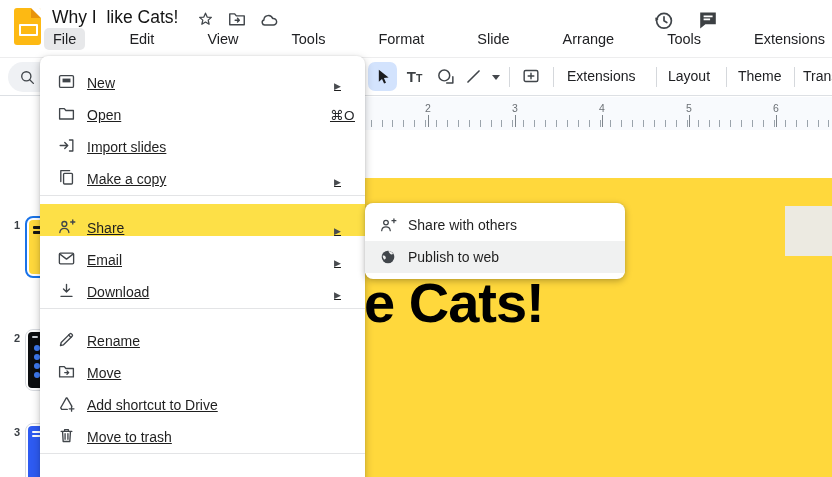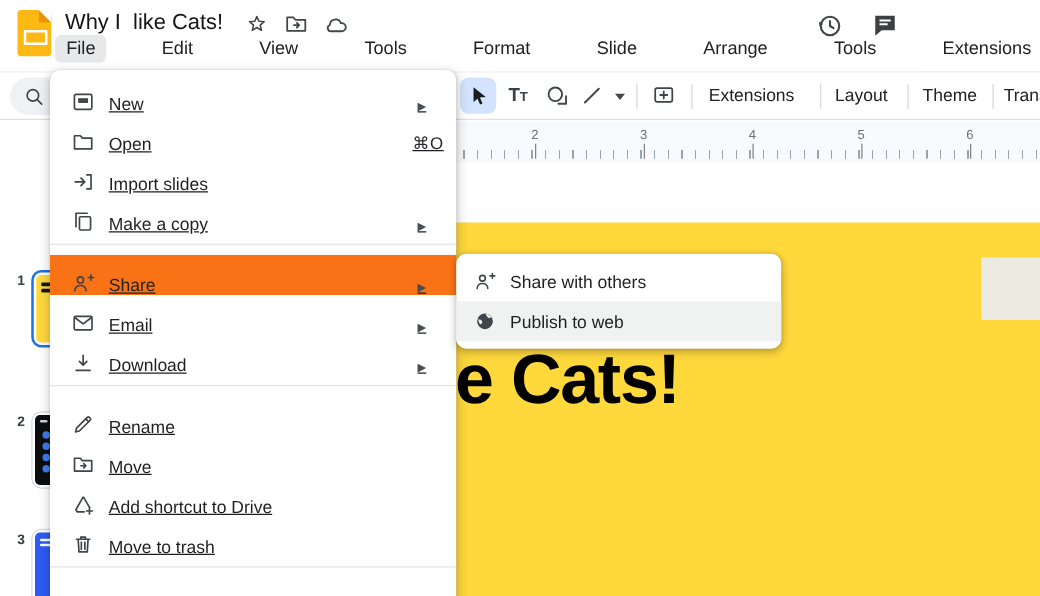--- a/index.html
+++ b/index.html
@@ -62,21 +62,21 @@
   .tin.c2{background:#0c0d0f;}
   .tin.c3{background:#2e5bf2;}
   .mk{position:absolute;border-radius:1px;}
   .dots{position:absolute;left:6px;top:13px;width:6px;height:6px;border-radius:50%;background:#3f7af0;
         box-shadow:0 9px 0 #3f7af0,0 18px 0 #3f7af0,0 27px 0 #3f7af0;}
 
   
   .menu{position:absolute;left:40px;top:56px;width:325px;height:460px;background:#fff;border-radius:8px;
         box-shadow:0 3px 9px rgba(0,0,0,.25),0 0 2px rgba(0,0,0,.12);z-index:40;padding-top:3px;box-sizing:border-box;}
   .mi{height:32px;display:flex;align-items:flex-end;padding:0 10px 0 17px;font-size:14px;color:#1f1f1f;text-decoration:underline;}
-  .mi.hl{background:#f97316;}
+  .mi.hl{background:#fde047;}
   .mi .ic{width:19px;height:19px;margin-right:11px;flex:none;}
   .mi .lbl{flex:1;}
   .mi .arr{font-size:9px;color:#494c50;margin-right:14px;}
   .mi .sc{font-size:13.5px;color:#26282b;letter-spacing:.5px;}
   .mdiv{height:1px;background:#e3e4e6;margin:8px 0;}
 
   
   .submenu{position:absolute;left:365px;top:203px;width:260px;background:#fff;border-radius:8px;padding:6px 0;
            box-shadow:0 2px 7px rgba(0,0,0,.28),0 0 2px rgba(0,0,0,.1);z-index:41;}
   .smi{height:32px;display:flex;align-items:center;padding:0 16px 0 14px;font-size:14px;color:#1f1f1f;}

